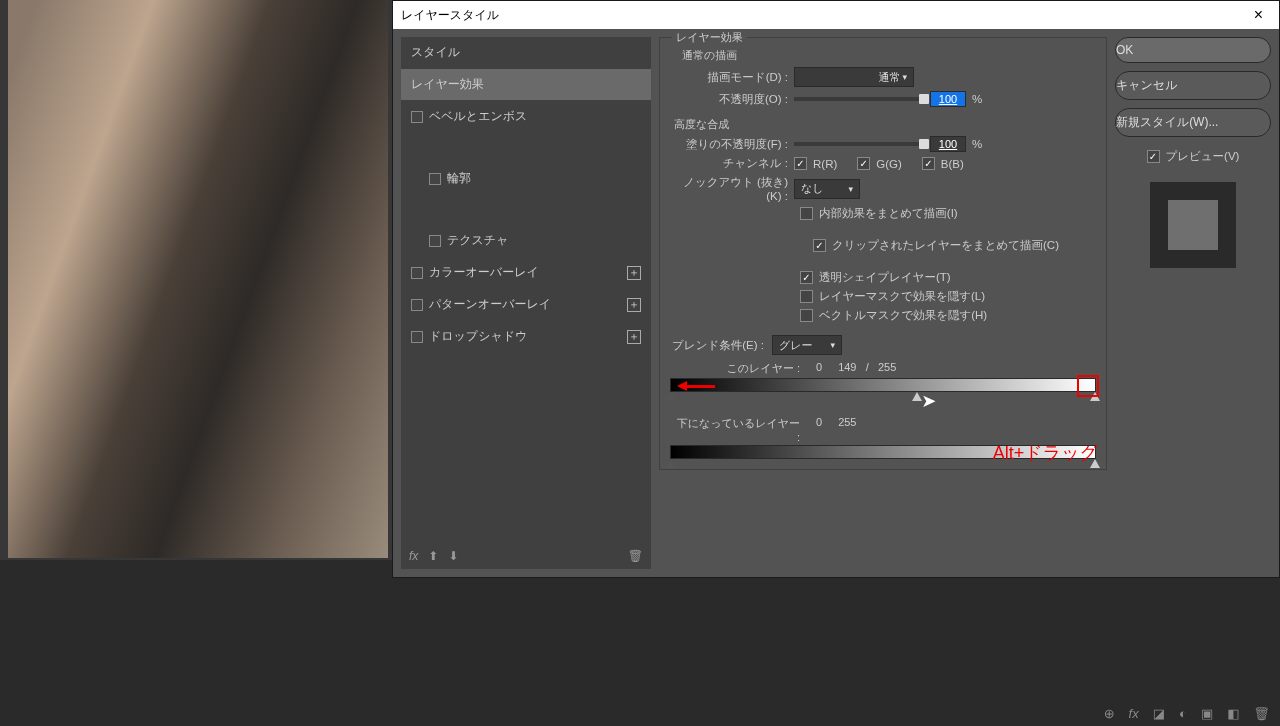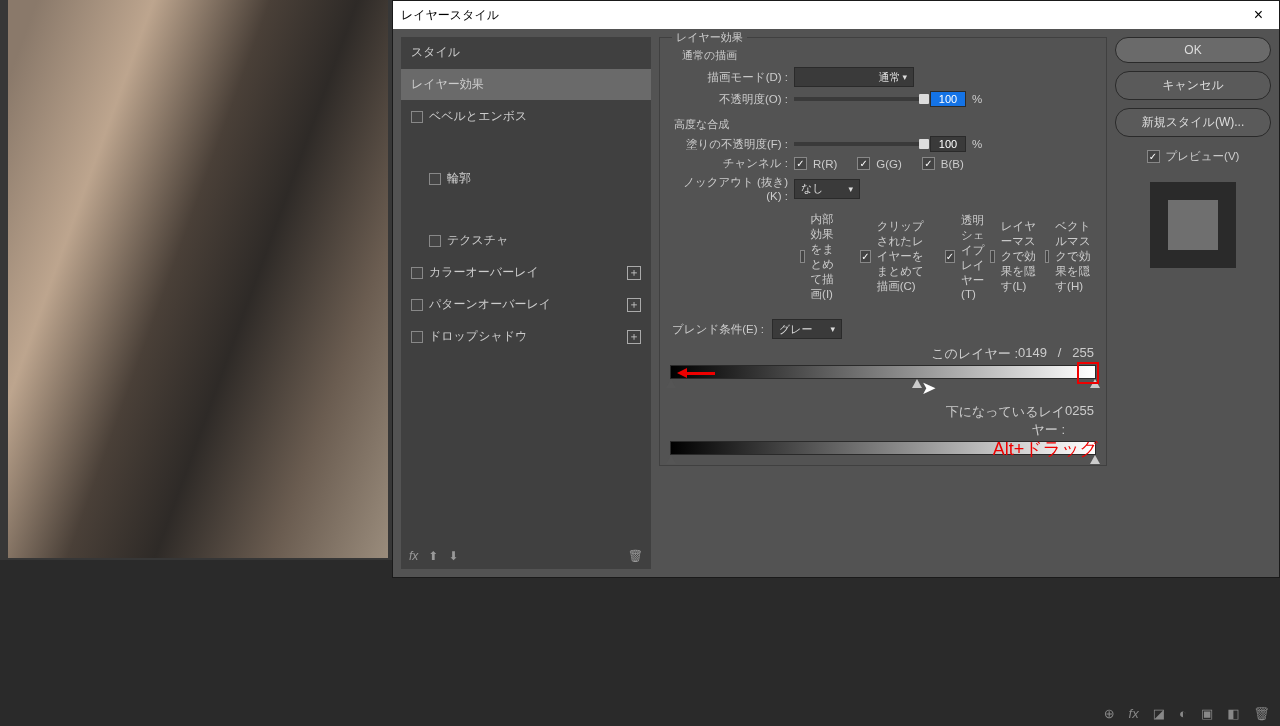--- a/index.html
+++ b/index.html
@@ -20,37 +20,37 @@
   .style-footer .trash { margin-left: auto; }
   .main-panel { flex: 1; display: flex; flex-direction: column; gap: 6px; }
   .group { border: 1px solid #404040; padding: 8px 10px; position: relative; }
   .group-title { position: absolute; top: -8px; left: 12px; background: #535353; padding: 0 4px; font-size: 11px; }
   .row { display: flex; align-items: center; gap: 6px; margin: 4px 0; font-size: 11.5px; }
   .row label { text-align: right; }
   .row .lbl-w { width: 118px; text-align: right; }
   select.ps, .ps-select { background: #3a3a3a; color: #ddd; border: 1px solid #2a2a2a; padding: 2px 4px; font-size: 11px; height: 20px; }
   .slider-track { height: 4px; background: #3a3a3a; width: 130px; position: relative; }
   .slider-thumb { position: absolute; width: 10px; height: 10px; background: #ddd; border-radius: 1px; top: -3px; transform: translateX(-50%); }
-  .num-input { width: 36px; background: #3a3a3a; color: #fff; border: 1px solid #2a2a2a; padding: 1px 3px; font-size: 11px; text-align: center; }
+  .num-input { width: 36px; background: #3a3a3a; color: #fff; border: 1px solid #2a2a2a; padding: 1px 3px; font-size: 11px; text-align: center; text-decoration: underline; }
   .num-input.sel { background: #1473e6; color: #fff; }
   .chk2 { width: 13px; height: 13px; border: 1px solid #888; background: #444; display: inline-flex; align-items: center; justify-content: center; font-size: 10px; color: #fff; }
   .chk2.on::after { content: "✓"; }
   .blend-slider-wrap { margin: 6px 0 2px; }
-  .blend-row-labels { display: flex; justify-content: flex-end; font-size: 13px; padding: 0 2px 2px; }
+  .blend-row-labels { display: flex; justify-content: flex-start; font-size: 11px; padding: 0 2px 2px; gap: 16px; }
   .gradient-bar { height: 14px; background: linear-gradient(to right, #000, #fff); position: relative; border: 1px solid #2a2a2a; }
   .tri { position: absolute; width: 0; height: 0; border-left: 5px solid transparent; border-right: 5px solid transparent; border-bottom: 9px solid #ccc; bottom: -10px; transform: translateX(-50%); }
   .tri.black { border-bottom-color: #555; }
   .redbox { position: absolute; border: 2px solid #e00; width: 22px; height: 22px; right: -4px; top: -4px; }
   .redarrow { position: absolute; left: 6px; top: 2px; color: #e00; font-weight: bold; font-size: 18px; display: flex; align-items: center; }
   .redarrow::before { content: ""; width: 0; height: 0; border-top: 5px solid transparent; border-bottom: 5px solid transparent; border-right: 10px solid #e00; }
   .redarrow .line { width: 28px; height: 3px; background: #e00; }
   .cursor { position: absolute; font-size: 18px; color: #fff; }
   .annotation { position: absolute; color: #e00; font-size: 18px; font-weight: 500; }
   .right-col { width: 156px; display: flex; flex-direction: column; gap: 8px; align-items: stretch; }
-  .ps-btn { background: #5a5a5a; border: 1px solid #2a2a2a; border-radius: 14px; color: #ddd; padding: 5px 0; font-size: 12px; text-align: center; cursor: pointer; }
+  .ps-btn { background: #5a5a5a; border: 1px solid #2a2a2a; border-radius: 14px; color: #ddd; padding: 5px 0; font-size: 12px; text-align: left; cursor: pointer; }
   .ps-btn.primary { background: #6a6a6a; }
   .preview-box { margin-top: 6px; align-self: center; width: 86px; height: 86px; background: #2a2a2a; display: flex; align-items: center; justify-content: center; }
   .preview-box .inner { width: 50px; height: 50px; background: #6f6f6f; }
   .bottom-status { position: absolute; right: 0; bottom: 0; height: 26px; width: 320px; display: flex; align-items: center; justify-content: flex-end; gap: 14px; padding: 0 10px; color: #888; font-size: 13px; }
   .dropdown-arrow { font-size: 9px; margin-left: 2px; }
 </style>
 </head>
 <body>
 
 <div class="canvas-area">
@@ -146,21 +146,21 @@
           <span class="chk2 on"></span>
             <span>B(B)</span>
         </div>
         <div class="row">
           <label class="lbl-w">ノックアウト (抜き)(K) :</label>
           <div class="ps-select" style="width:66px;display:flex;align-items:center;justify-content:space-between;padding:0 6px">
             <span>なし</span>
             <span class="dropdown-arrow">▾</span>
           </div>
         </div>
-        <div style="margin-left:130px;display:flex;flex-direction:row;gap:4px;margin-top:2px">
+        <div style="margin-left:130px;display:flex;flex-direction:column;gap:4px;margin-top:2px">
           <div class="row" style="margin:0">
               <span class="chk2"></span>
               <span>内部効果をまとめて描画(I)</span>
             </div>
           <div class="row" style="margin:13px">
               <span class="chk2 on"></span>
               <span>クリップされたレイヤーをまとめて描画(C)</span>
             </div>
           <div class="row" style="margin:0">
               <span class="chk2 on"></span>

